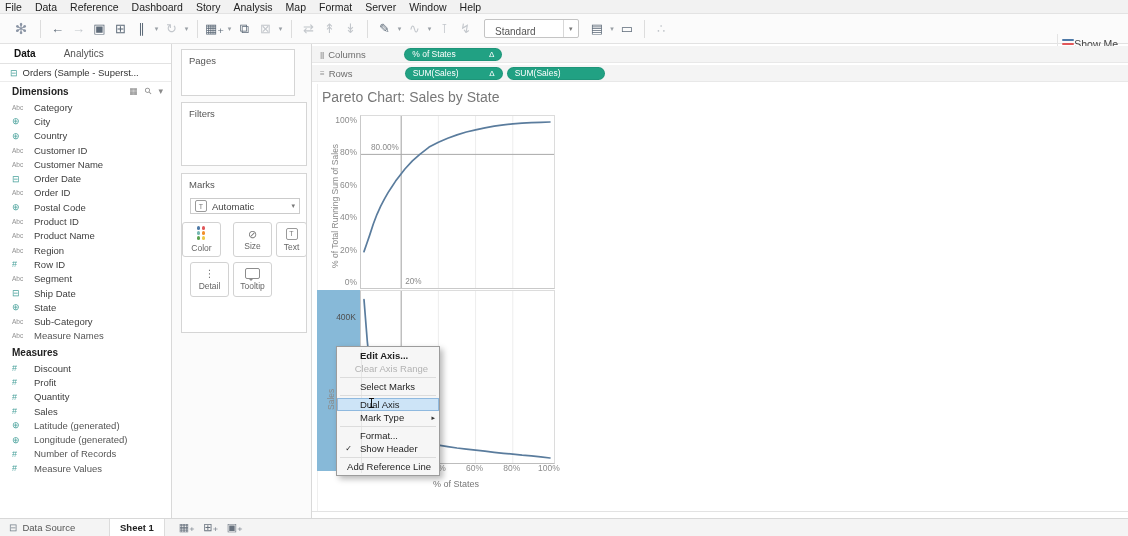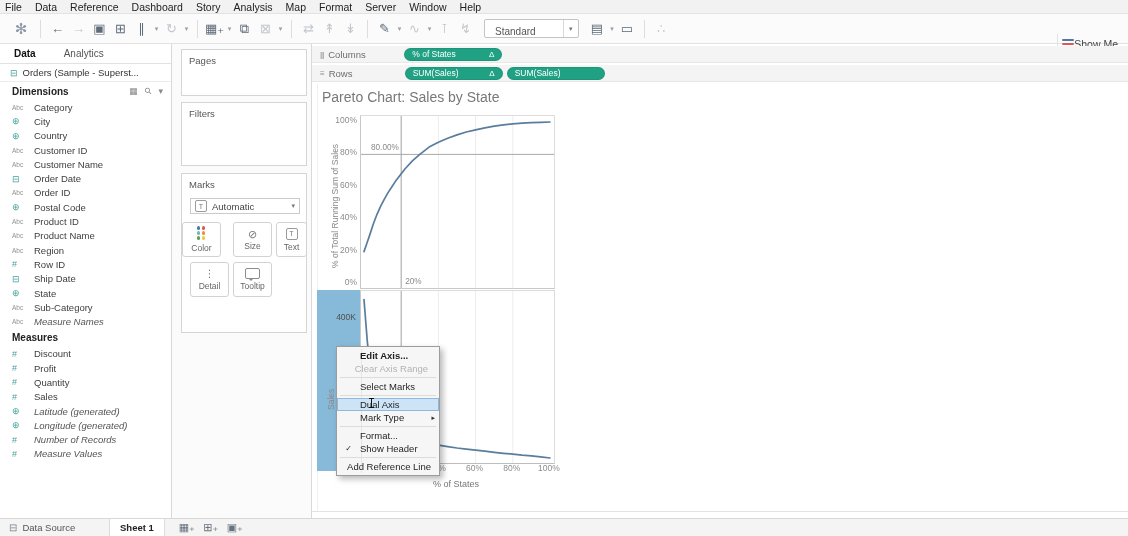--- a/index.html
+++ b/index.html
@@ -38,21 +38,21 @@
   .dsrow{display:flex;align-items:center;height:17px;gap:5px;padding-left:10px;border-bottom:1px solid #ececec}
   .dsic{color:var(--icon-teal);font-size:9px}
   .dslbl{font-size:9.5px;color:#333;white-space:nowrap;overflow:hidden}
   .sechdr{display:flex;align-items:center;height:18px;padding:0 8px 0 12px}
   .sechdr .shlbl{font-weight:bold;font-size:10px;color:#222;flex:1}
   .sechdr .shic{color:#8a8a8a;font-size:9px;margin-left:7px}
   .frow{display:flex;align-items:center;height:14.3px;padding-left:12px;gap:5px;cursor:default}
   .fic{width:17px;font-size:9px;color:var(--icon-teal);text-align:left}
   .t-abc .fic{font-size:6.5px;color:#919191;letter-spacing:0}
   .flbl{font-size:9.5px;color:#3d3d3d;white-space:nowrap}
-  .frow.italic .flbl{font-style:italic;color:#555}
+  .frow.italic .flbl{color:#555}
 
   
   .midpane{position:absolute;left:172px;top:44px;width:140px;height:474px;background:#fbfbfb;border-right:1px solid #d9d9d9;box-sizing:border-box}
   .card{position:absolute;background:#fff;border:1px solid #d5d5d5;box-sizing:border-box}
   .cardlbl{font-size:9.5px;color:#555;padding:5px 0 0 7px}
   .mkdrop{position:absolute;left:8px;top:24px;width:110px;height:16px;border:1px solid #cbcbcb;background:#fff;display:flex;align-items:center;gap:5px;padding:0 4px;box-sizing:border-box}
   .mkdrop .ddlbl{font-size:9.5px;color:#444;flex:1}
   .mkdrop .ddcaret{font-size:7px;color:#777}
   .tbox{display:inline-flex;align-items:center;justify-content:center;width:10px;height:10px;border:1px solid #9a9a9a;border-radius:2px;font-size:7px;color:#777;background:#fff}
   .mkbtn{position:absolute;width:39px;height:35px;border:1px solid #d2d2d2;border-radius:3px;background:#fff;display:flex;flex-direction:column;align-items:center;justify-content:center;gap:2px;box-sizing:border-box}
@@ -253,20 +253,24 @@
           <span class="flbl">Product Name</span>
         </div>
         <div class="frow t-abc">
           <span class="fic">Abc</span>
           <span class="flbl">Region</span>
         </div>
         <div class="frow t-num">
           <span class="fic">#</span>
           <span class="flbl">Row ID</span>
         </div>
+        <div class="frow t-abc">
+          <span class="fic">Abc</span>
+          <span class="flbl">Segment</span>
+        </div>
         <div class="frow t-date">
           <span class="fic">⊟</span>
           <span class="flbl">Ship Date</span>
         </div>
         <div class="frow t-geo">
           <span class="fic">⊕</span>
           <span class="flbl">State</span>
         </div>
         <div class="frow t-abc">
           <span class="fic">Abc</span>
@@ -311,21 +315,21 @@
           <span class="flbl">Number of Records</span>
         </div>
         <div class="frow t-num italic">
           <span class="fic">#</span>
           <span class="flbl">Measure Values</span>
         </div>
       </div>
   </div>
 
   <div class="midpane">
-    <div class="card" style="left:9px;top:5px;width:126px;height:47px">
+    <div class="card" style="left:9px;top:5px;width:114px;height:47px">
       <div class="cardlbl">Pages</div>
     </div>
     <div class="card" style="left:9px;top:58px;width:126px;height:64px">
       <div class="cardlbl">Filters</div>
     </div>
     <div class="card" style="left:9px;top:129px;width:126px;height:160px">
       <div class="cardlbl">Marks</div>
       <div class="mkdrop">
         <span class="tbox">T</span>
         <span class="ddlbl">Automatic</span>

